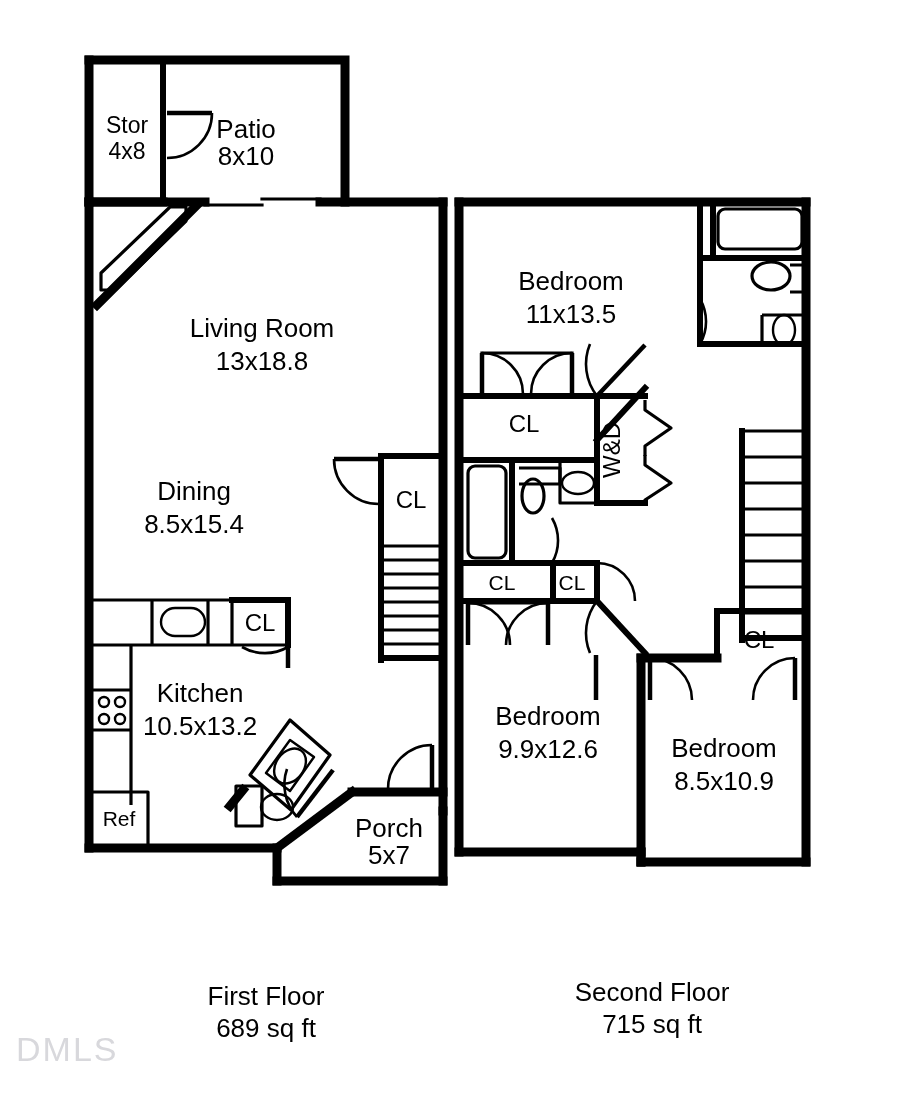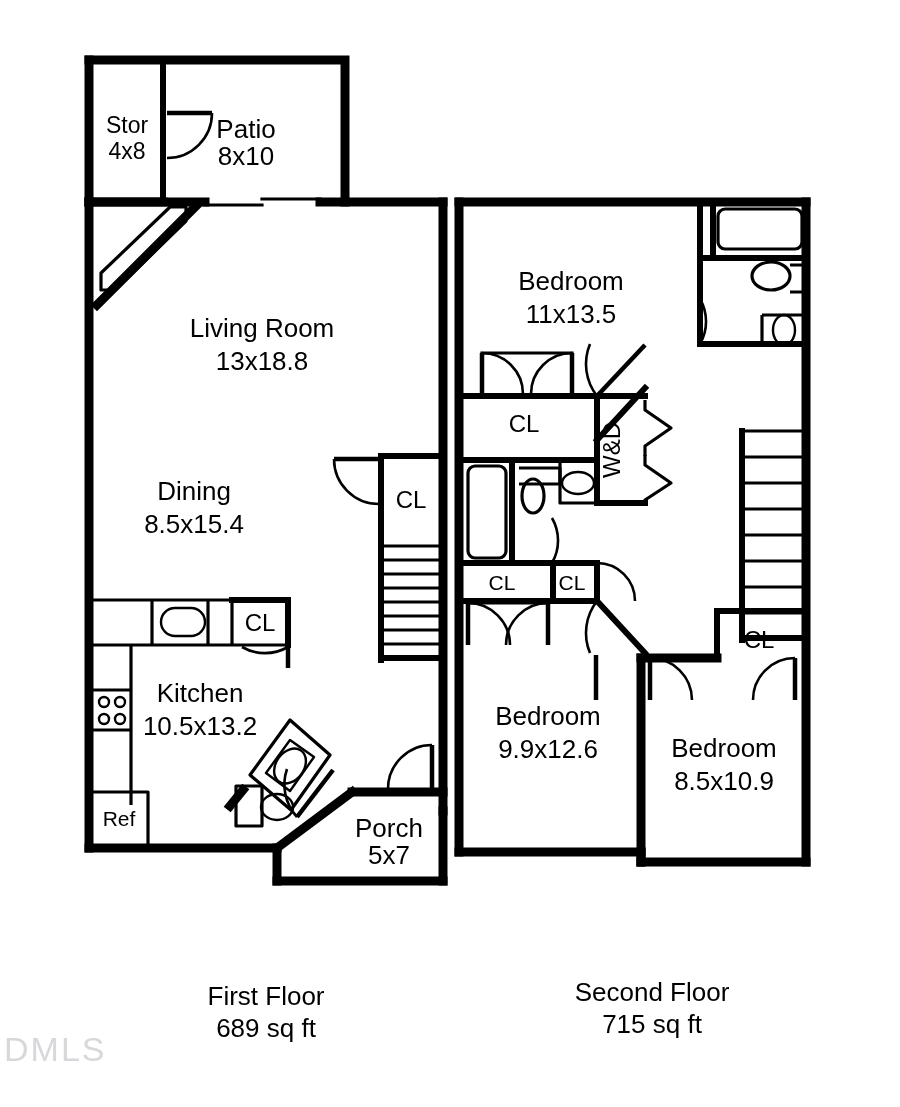--- a/index.html
+++ b/index.html
@@ -108,21 +108,21 @@
     fill: #000000;
   }
   .caption {
     font-family: "Liberation Sans", sans-serif;
     font-size: 26px;
     text-anchor: middle;
     fill: #000000;
   }
   .watermark {
     position: absolute;
-    left: 4px;
+    left: 16px;
     top: 1030px;
     font-family: "Liberation Sans", sans-serif;
     font-size: 34px;
     letter-spacing: 2px;
     color: #d8d8dc;
     user-select: none;
   }
 </style>
 </head>
 <body>

